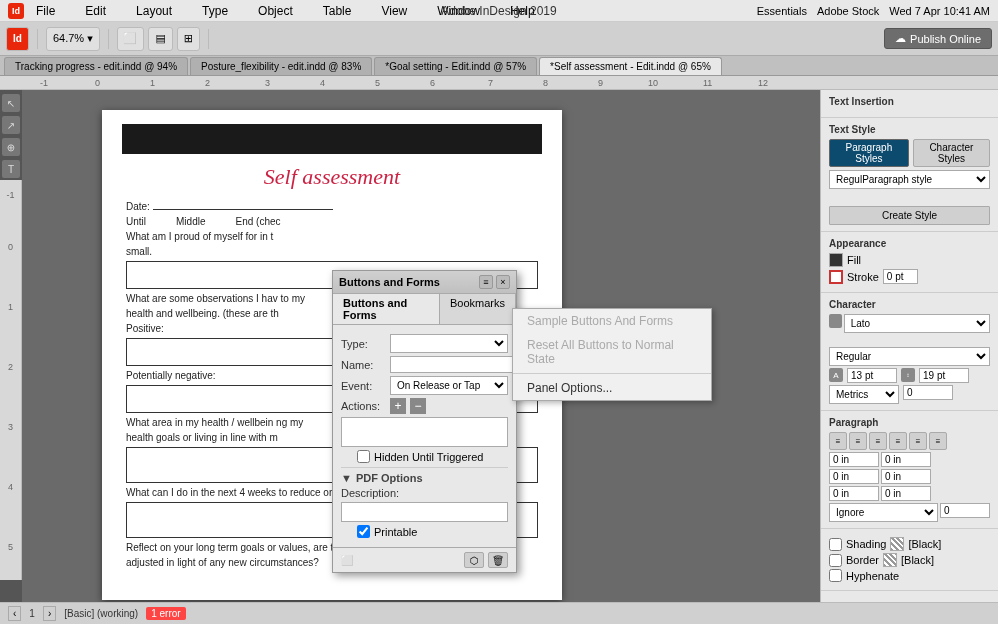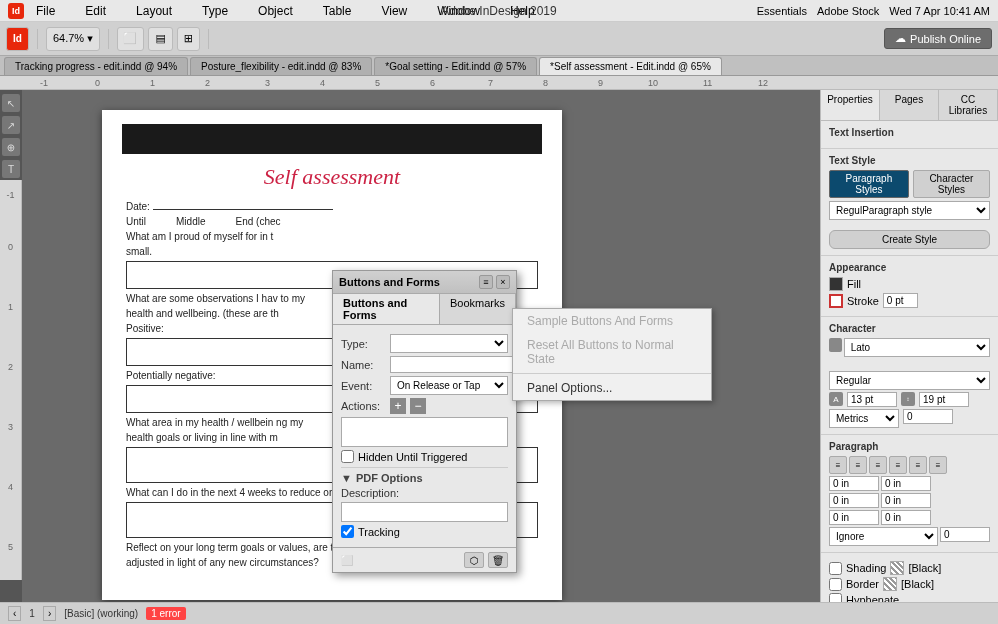--- a/index.html
+++ b/index.html
@@ -192,21 +192,21 @@
       cursor: pointer;
       border-right: 1px solid #bbb;
     }
     .panel-tab.active { background: #e8e8e8; }
     .panel-section { padding: 6px 8px; border-bottom: 1px solid #ccc; }
     .panel-section-title { font-size: 10px; font-weight: bold; color: #333; margin-bottom: 4px; }
     .panel-row { display: flex; align-items: center; gap: 4px; margin: 2px 0; }
     .panel-btn { padding: 2px 6px; background: #d0d0d0; border: 1px solid #aaa; border-radius: 2px; font-size: 10px; cursor: pointer; }
     .panel-btn.active { background: #0c4a6e; color: white; border-color: #666; }
     .panel-select { width: 100%; padding: 2px; font-size: 10px; background: white; border: 1px solid #aaa; }
-    .panel-create-btn { width: 100%; padding: 3px; background: #d0d0d0; border: 1px solid #aaa; border-radius: 6px; font-size: 10px; cursor: pointer; text-align: center; margin-top: 7px; }
+    .panel-create-btn { width: 100%; padding: 3px; background: #d0d0d0; border: 1px solid #aaa; border-radius: 1px; font-size: 10px; cursor: pointer; text-align: center; margin-top: 14px; }
     .panel-input-row { display: flex; align-items: flex-start; gap: 2px; }
     .panel-input { width: 50px; padding: 1px 3px; font-size: 10px; border: 1px solid #aaa; background: white; }
     .panel-icon-row { display: flex; gap: 2px; margin: 2px 0; }
     .panel-align-btn { width: 18px; height: 18px; background: #d0d0d0; border: 1px solid #aaa; border-radius: 2px; display: flex; align-items: center; justify-content: center; font-size: 8px; cursor: pointer; }
 
     
     .modal {
       position: absolute;
       top: 180px;
       left: 310px;
@@ -236,21 +236,21 @@
     }
     .modal-tab.active { background: #e8e8e8; font-weight: bold; }
     .modal-body { padding: 6px 8px; }
     .modal-row { display: flex; align-items: center; gap: 4px; margin: 3px 0; }
     .modal-label { font-size: 11px; color: #333; min-width: 45px; }
     .modal-select { flex: 1; padding: 2px; font-size: 10px; border: 1px solid #aaa; background: white; }
     .modal-input { flex: 1; padding: 2px; font-size: 10px; border: 1px solid #aaa; background: white; }
     .modal-actions-row { display: flex; align-items: center; gap: 4px; margin: 3px 0; }
     .modal-add-btn { width: 16px; height: 16px; background: #888; color: white; border: none; cursor: pointer; font-size: 12px; display: flex; align-items: center; justify-content: center; }
     .modal-remove-btn { width: 16px; height: 16px; background: #888; color: white; border: none; cursor: pointer; font-size: 12px; display: flex; align-items: center; justify-content: center; }
-    .modal-checkbox-row { display: flex; align-items: center; gap: 4px; margin: 3px 0; font-size: 11px; }
+    .modal-checkbox-row { display: flex; align-items: center; gap: 4px; margin: 3px 16px; font-size: 11px; }
     .modal-pdf-section { margin-top: 4px; border-top: 1px solid #ccc; padding-top: 4px; }
     .modal-pdf-title { font-size: 11px; font-weight: bold; color: #444; margin-bottom: 3px; display: flex; align-items: center; gap: 4px; }
     .modal-footer { display: flex; justify-content: space-between; align-items: center; padding: 4px 8px; border-top: 1px solid #aaa; }
     .modal-footer-btn { width: 20px; height: 16px; background: #d0d0d0; border: 1px solid #aaa; border-radius: 2px; cursor: pointer; font-size: 10px; display: flex; align-items: center; justify-content: center; }
 
     
     .context-menu {
       position: absolute;
       top: 218px;
       left: 490px;
@@ -492,21 +492,21 @@
           <div class="modal-pdf-title">
             <span>▼</span>
             <span>PDF Options</span>
           </div>
           <div class="modal-row">
             <span class="modal-label">Description:</span>
           </div>
           <div style="height:20px; border:1px solid #aaa; background:white; margin:2px 0;"></div>
           <div class="modal-checkbox-row">
             <input type="checkbox" checked="" style="">
-            <span>Tracking</span>
+            <span>Printable</span>
           </div>
         </div>
       </div>
       <div class="modal-footer">
         <div style="font-size:10px; color:#666;">⬜</div>
         <div style="display:flex; gap:4px;">
           <div class="modal-footer-btn">⬡</div>
           <div class="modal-footer-btn">🗑</div>
         </div>
       </div>
@@ -515,25 +515,20 @@
     <div class="context-menu">
       <div class="context-item disabled">Sample Buttons And Forms</div>
       <div class="context-item disabled">Reset All Buttons to Normal State</div>
       <div class="context-divider"></div>
       <div class="context-item">Panel Options...</div>
     </div>
 
   </div>
 
   <div class="right-panel">
-    <div class="panel-tabs">
-      <div class="panel-tab active">Properties</div>
-      <div class="panel-tab">Pages</div>
-      <div class="panel-tab">CC Libraries</div>
-    </div>
 
     <div class="panel-section">
       <div class="panel-section-title">Text Insertion</div>
     </div>
 
     <div class="panel-section">
       <div class="panel-section-title">Text Style</div>
       <div class="panel-row">
         <button class="panel-btn active">Paragraph Styles</button>
         <button class="panel-btn">Character Styles</button>

